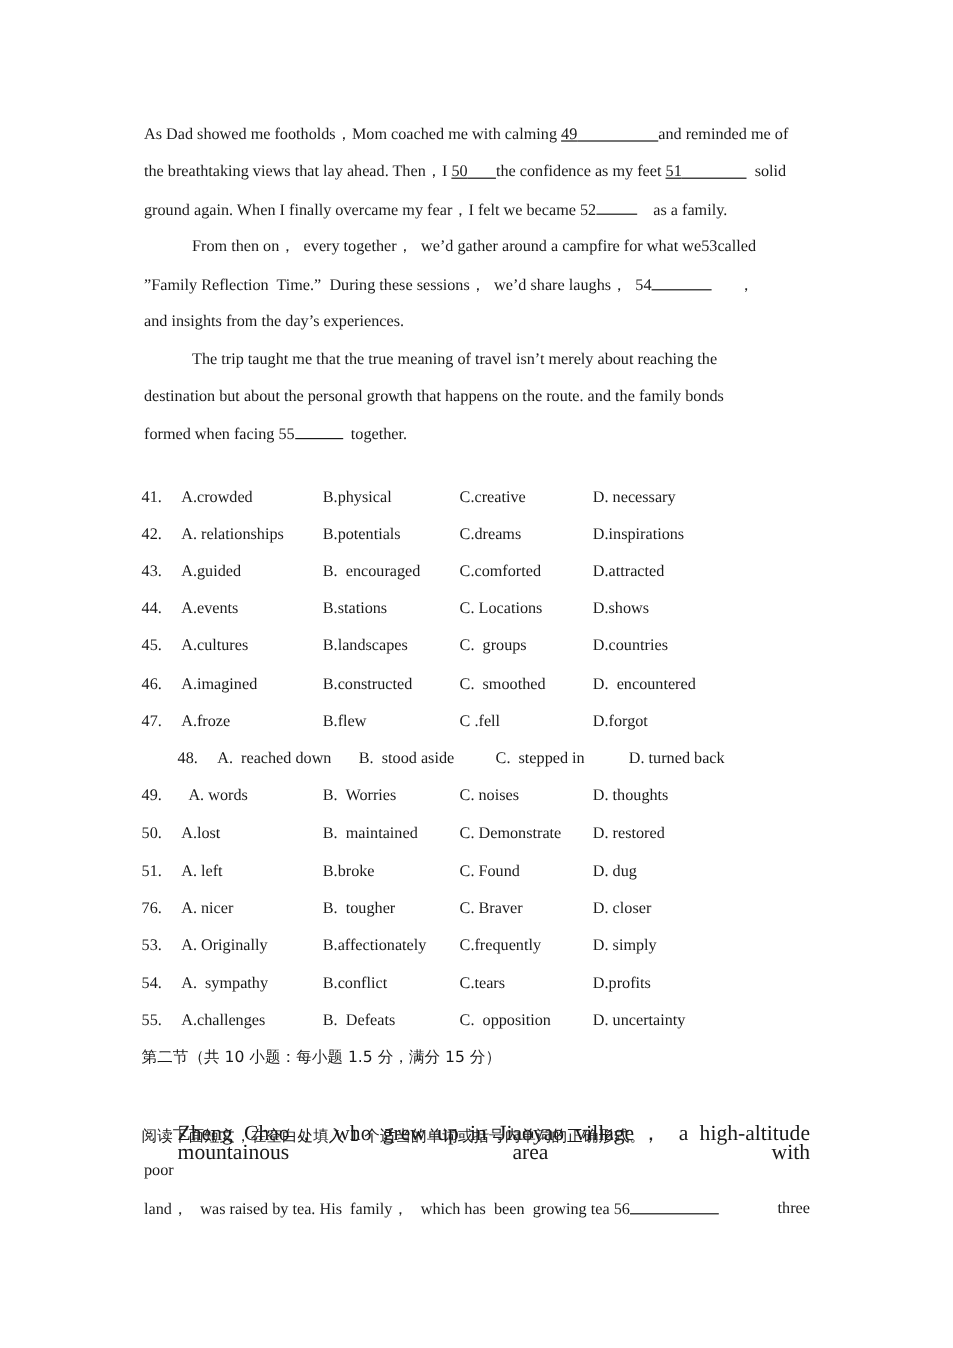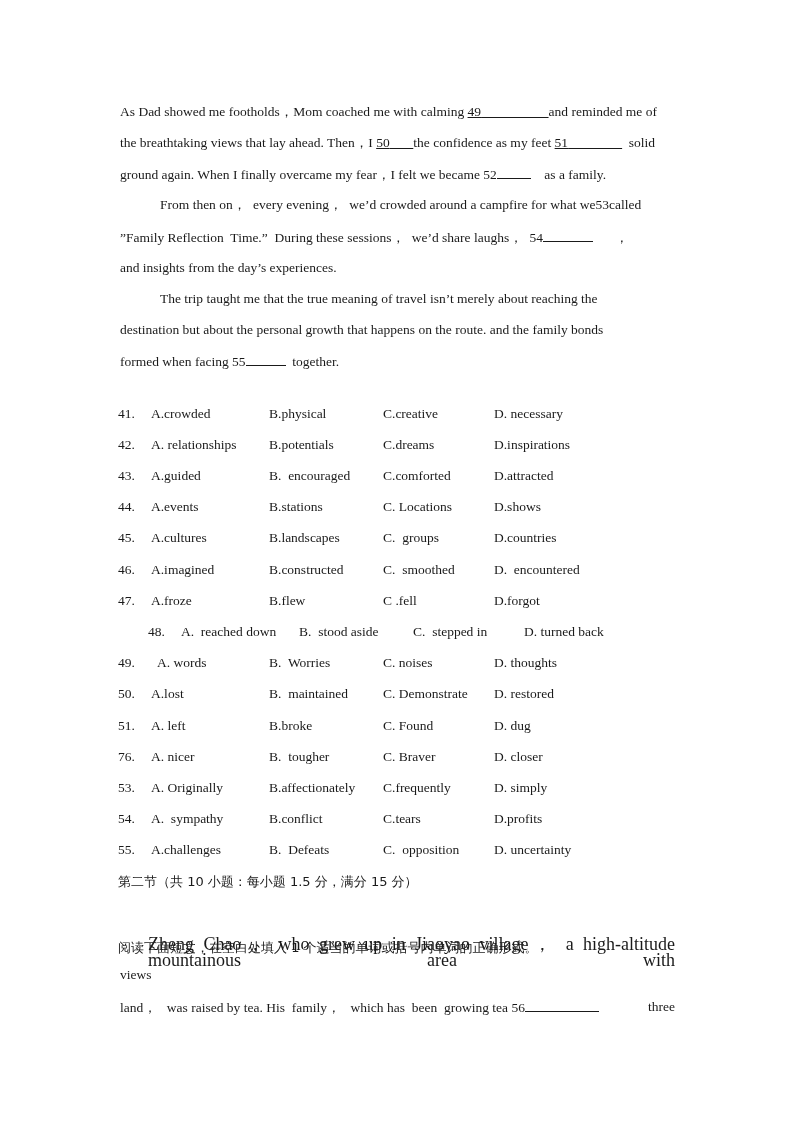--- a/index.html
+++ b/index.html
@@ -24,21 +24,21 @@
 <body>
 
 <div class="page">
 
   <div class="line" style="top:104px;"><span>As Dad showed me footholds，Mom coached me with calming </span><span class="u"><span>49</span>&nbsp;&nbsp;&nbsp;&nbsp;&nbsp;&nbsp;&nbsp;&nbsp;&nbsp;&nbsp;&nbsp;&nbsp;&nbsp;&nbsp;&nbsp;&nbsp;&nbsp;&nbsp;&nbsp;&nbsp;</span><span>and reminded me of</span></div>
 
   <div class="line" style="top:135px;"><span>the breathtaking views that lay ahead. Then，I </span><span class="u"><span>50</span>&nbsp;&nbsp;&nbsp;&nbsp;&nbsp;&nbsp;&nbsp;</span><span>the confidence as my feet </span><span class="u"><span>51</span>&nbsp;&nbsp;&nbsp;&nbsp;&nbsp;&nbsp;&nbsp;&nbsp;&nbsp;&nbsp;&nbsp;&nbsp;&nbsp;&nbsp;&nbsp;&nbsp;</span><span>  solid</span></div>
 
   <div class="line" style="top:166px;"><span>ground again. When I finally overcame my fear，I felt we became 52</span><span class="blank" style="width:34px;"></span><span>    as a family.</span></div>
 
-  <div class="line indent" style="top:197px;">From then on，  every evening，  we’d crowded around a campfire for what we53called</div>
+  <div class="line indent" style="top:197px;">From then on，  every together，  we’d gather around a campfire for what we53called</div>
   <div class="line" style="top:229px;"><span>”Family Reflection  Time.”  During these sessions，  we’d share laughs，  54</span><span class="blank" style="width:50px;"></span><span style="display:inline-block;width:22px;"></span><span>，</span></div>
   <div class="line" style="top:260px;">and insights from the day’s experiences.</div>
 
   <div class="line indent" style="top:291px;">The trip taught me that the true meaning of travel isn’t merely about reaching the</div>
   <div class="line" style="top:322px;">destination but about the personal growth that happens on the route. and the family bonds</div>
   <div class="line" style="top:353px;"><span>formed when facing 55</span><span class="blank" style="width:40px;"></span><span>  together.</span></div>
 
   <div class="opt-row" style="top:406px;">
     <span class="c-num">41.</span>
     <span class="c-a">A.crowded</span>
@@ -142,16 +142,16 @@
     <span class="c-a">A.challenges</span>
     <span class="c-b">B.  Defeats</span>
     <span class="c-c">C.  opposition</span>
     <span class="c-d">D. uncertainty</span>
   </div>
 
   <div class="cn" style="top:874px;">第二节（共 10 小题：每小题 1.5 分，满分 15 分）</div>
   <div class="cn" style="top:904px;margin-top:36px;">阅读下面短文，在空白处填入 1 个适当的单词或括号内单词的正确形式。</div>
 
   <div class="justify" style="top:936px; padding-left:28px; width:527px;">Zheng Chao，   who grew up in Jiaoyao village，   a high-altitude  mountainous area with</div>
-  <div class="line" style="top:967px;">views</div>
+  <div class="line" style="top:967px;">poor</div>
   <div class="line" style="top:999px; width:555px;"><span>land，   was raised by tea. His  family，   which has  been  growing tea 56</span><span class="blank" style="width:74px;"></span><span style="position:absolute; right:0;">three</span></div>
 
 </div>
 
 </body></html>

